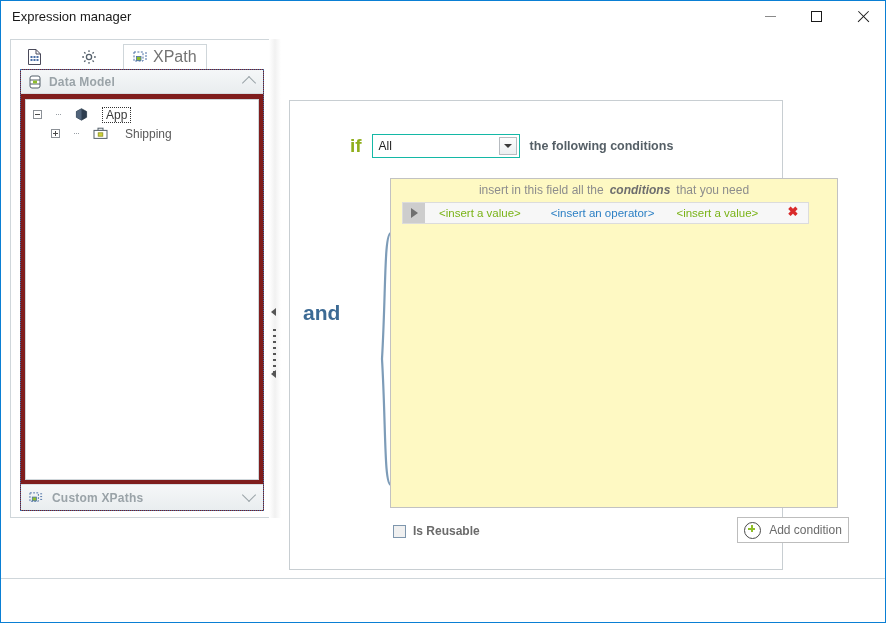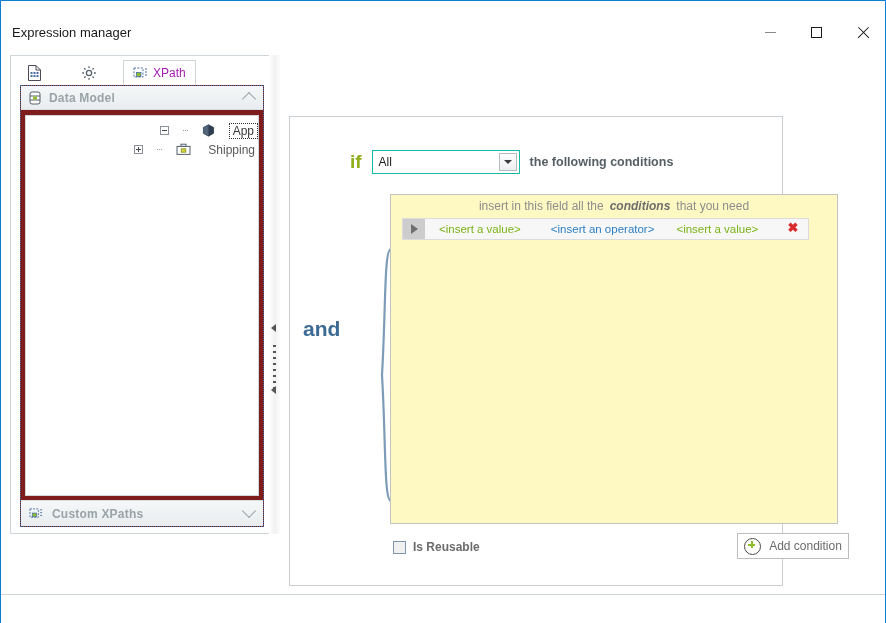--- a/index.html
+++ b/index.html
@@ -23,21 +23,20 @@
     border: 1px solid #0a7fd4;
     background: #ffffff;
   }
 
   
   .titlebar {
     position: relative;
     height: 31px;
     background: #ffffff;
     border-bottom: 0px solid transparent;
-    margin-top: 16px;
   }
   .title-text {
     position: absolute;
     left: 11px;
     top: 8px;
     font-size: 13px;
     color: #1a1a1a;
     font-family: "Liberation Sans", sans-serif;
   }
   .win-btns {
@@ -149,22 +148,22 @@
     box-sizing: border-box;
   }
   .lp-tab {
     height: 25px;
     display: flex;
     align-items: center;
     justify-content: center;
     padding: 12px 9px;
     box-sizing: border-box;
     gap: 4px;
-    font-size: 12px;
-    color: #a21caf;
+    font-size: 16px;
+    color: #737373;
   }
   .lp-tab.sel {
     background: #ffffff;
     border: 1px solid #cfd6da;
     border-bottom: 1px solid #ffffff;
     margin-bottom: -1px;
   }
 
   .lp-inner {
     position: absolute;
@@ -215,21 +214,20 @@
     background: #ffffff;
     overflow: hidden;
   }
   .tnode {
     display: flex;
     align-items: center;
     height: 19px;
     font-size: 12px;
     color: #5a5a5a;
     gap: 14px;
-    justify-content: flex-end;
   }
   .tnode.lvl1 { padding-left: 7px; }
   .tnode.lvl2 { padding-left: 25px; }
   .expander {
     width: 9px;
     height: 9px;
     border: 1px solid #8b9096;
     box-sizing: border-box;
     background: #fff;
     position: relative;

